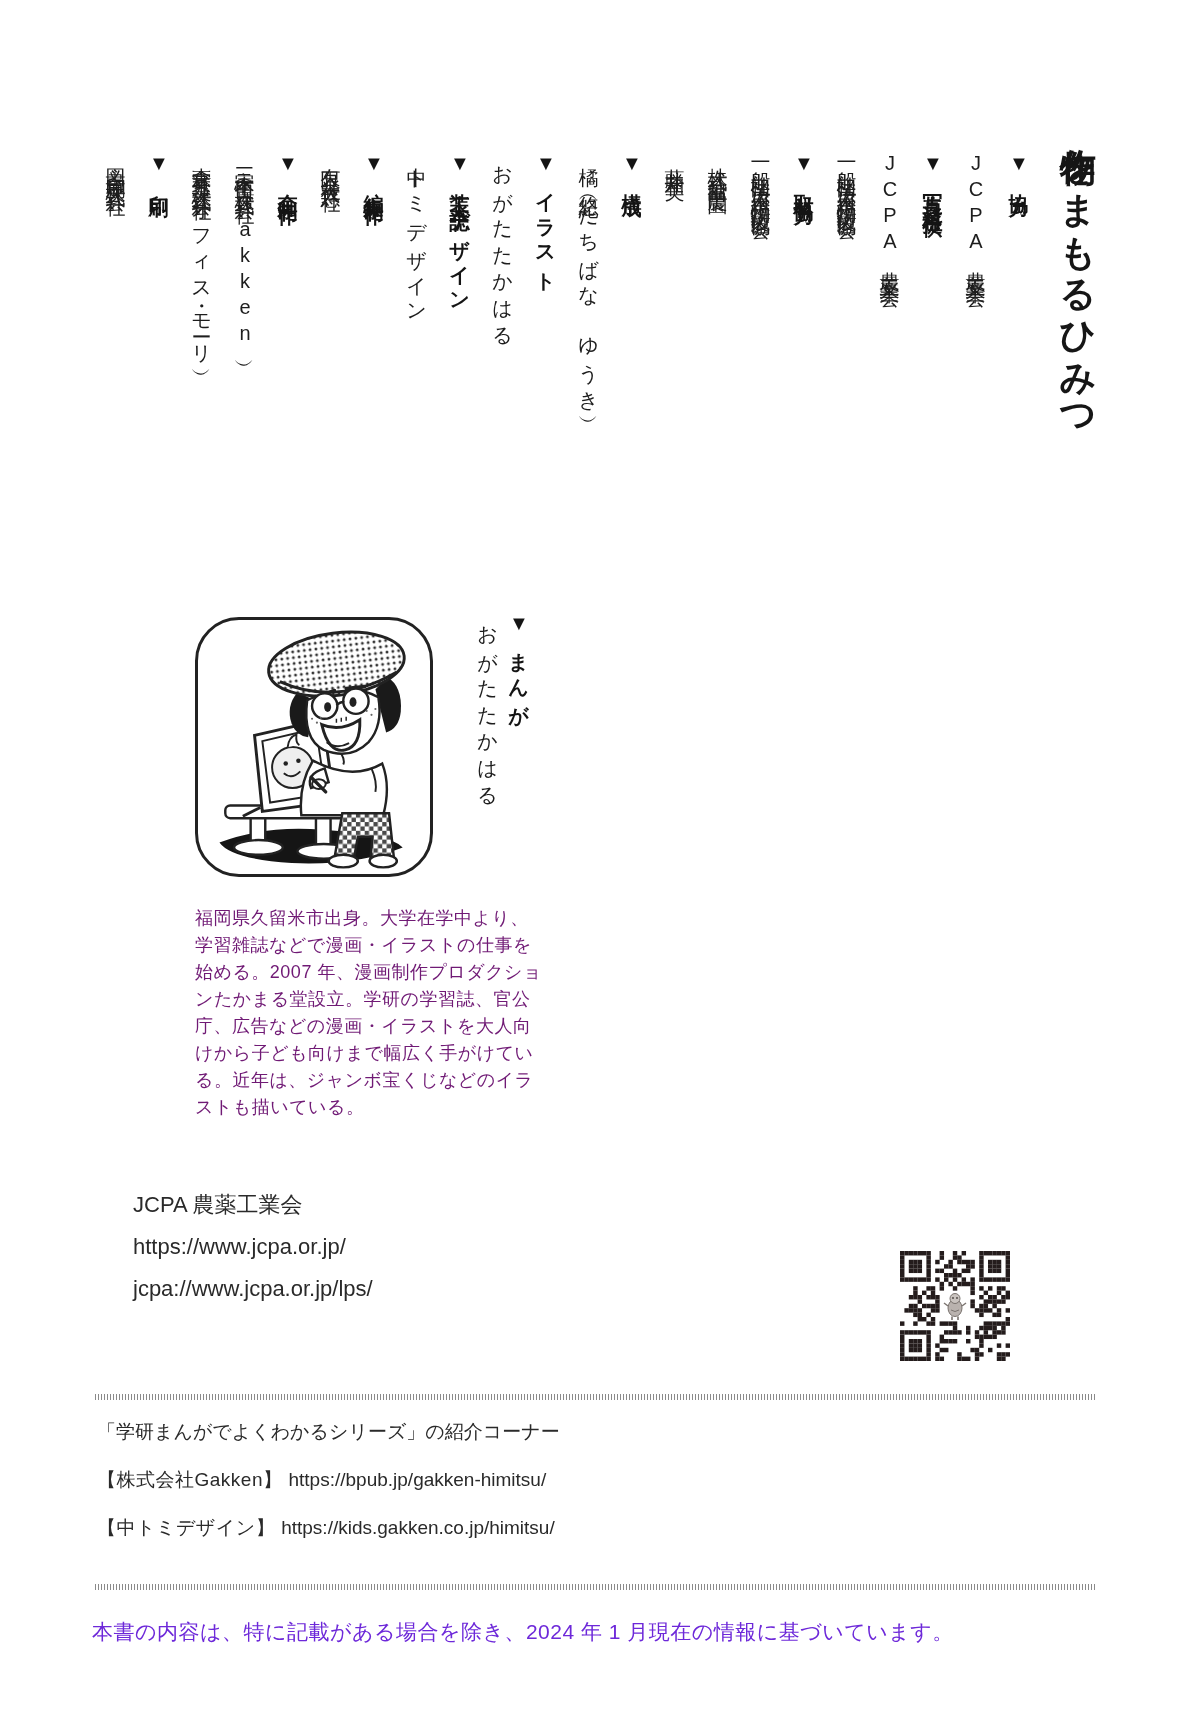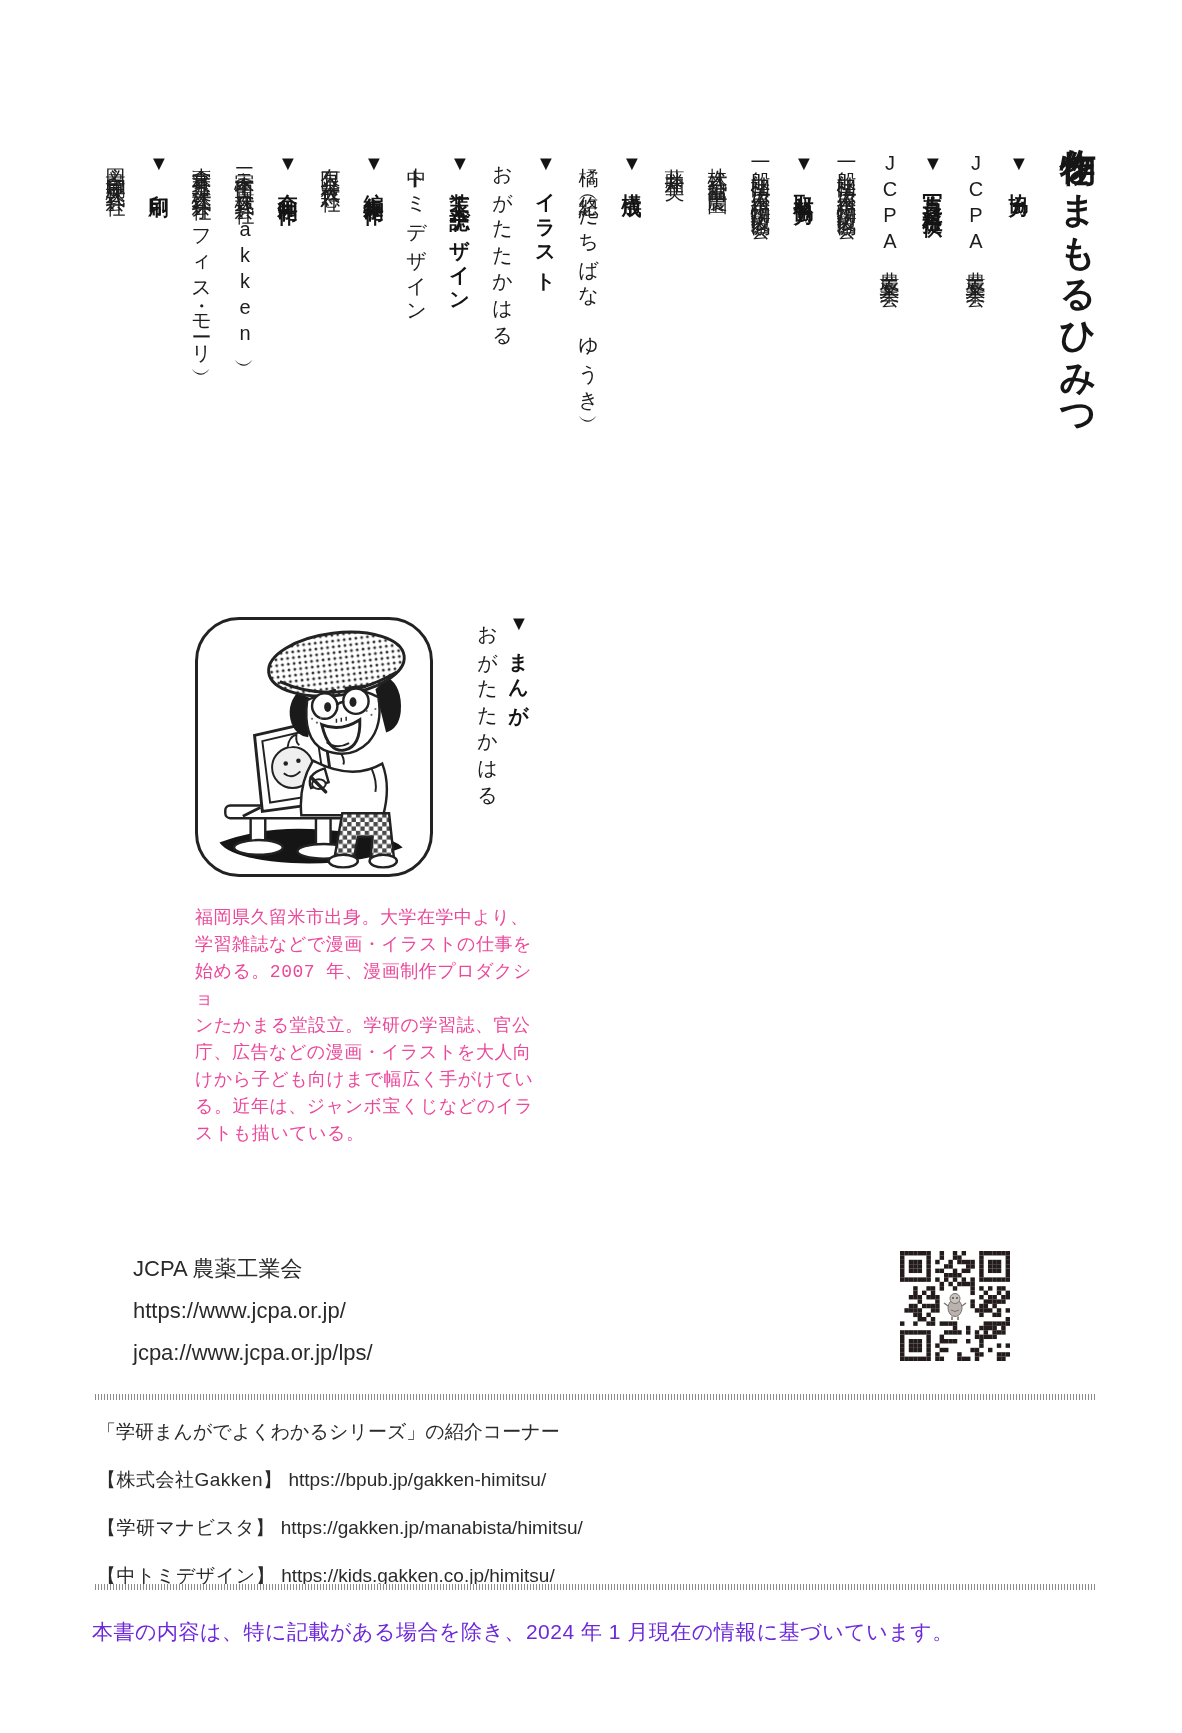--- a/index.html
+++ b/index.html
@@ -58,28 +58,27 @@
   }
   .illu svg{display:block;width:100%;height:100%;}
   
   .bio{
     position:absolute;
     left:195px; top:905px;
     width:350px;
     font-size:18px;
     line-height:27px;
     letter-spacing:0.5px;
-    color:#ec4899;
+    color:#701a75;
     white-space:pre-line;
-    font-family:Liberation Mono, monospace;
   }
   
   .jcpa{
     position:absolute;
-    left:133px; top:1248px;
+    left:133px; top:1184px;
     font-size:22px;
     line-height:42px;
     color:#2a2a2a;
   }
   
   .qr{
     position:absolute;
     left:900px; top:1251px;
     width:110px; height:110px;
   }
@@ -532,23 +531,20 @@
     </svg>
 
   <div class="hatch d1"></div>
 
   <div class="gakken">
     <div>「学研まんがでよくわかるシリーズ」の紹介コーナー</div>
     <div>
       <span class="lbl">【株式会社Gakken】</span><span class="url">https://bpub.jp/gakken-himitsu/</span>
     </div>
     <div>
-      <span class="lbl">【学研マナビスタ】</span><span class="url">https://gakken.jp/manabista/himitsu/</span>
-    </div>
-    <div>
       <span class="lbl">【中トミデザイン】</span><span class="url">https://kids.gakken.co.jp/himitsu/</span>
     </div>
   </div>
 
   <div class="hatch d2"></div>
 
   <div class="note">本書の内容は、特に記載がある場合を除き、2024 年 1 月現在の情報に基づいています。</div>
 
 </div>
 

